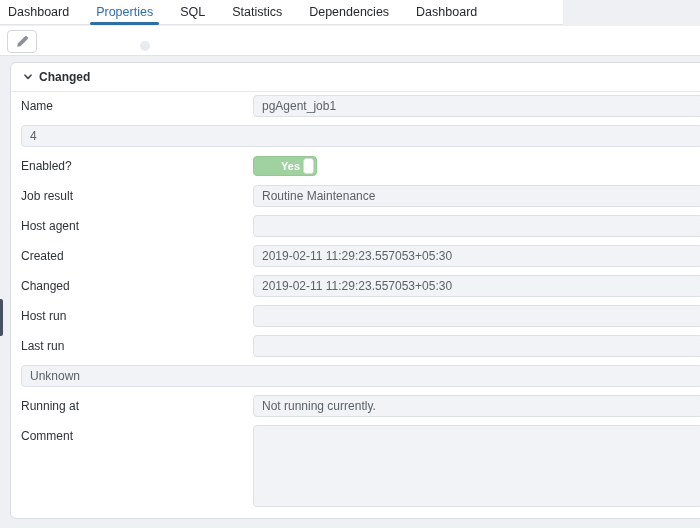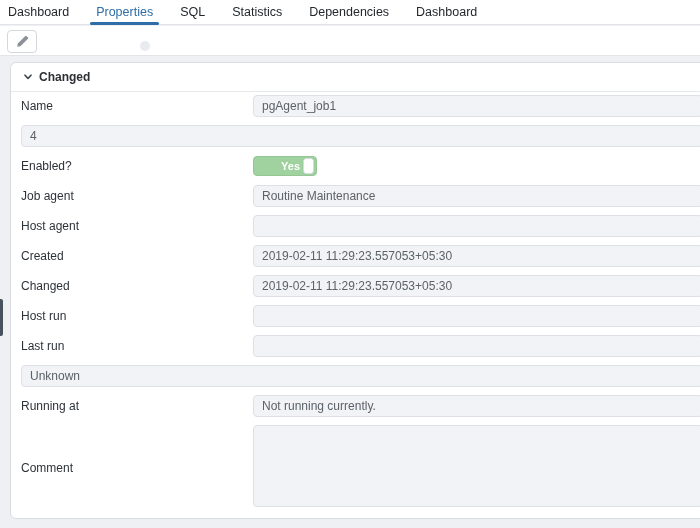--- a/index.html
+++ b/index.html
@@ -1,20 +1,20 @@
 <!DOCTYPE html>
 <html><head>
 <meta charset="utf-8">
 <style>
   html,body{margin:0;padding:0;}
   body{font-family:"Liberation Sans", sans-serif; background:#eef0f4;}
   .screen{position:relative;width:700px;height:528px;background:#eef0f4;overflow:hidden;}
 
   
-  .tabbar{position:absolute;left:0;top:0;width:700px;height:25px;background:#fff;
+  .tabbar{position:absolute;left:0;top:0;width:563px;height:25px;background:#fff;
           border-bottom:1px solid #e2e4e8;display:flex;align-items:center;padding-left:8px;box-sizing:border-box;}
   .tab{position:relative;height:25px;line-height:25px;margin-right:27px;font-size:12.5px;color:#24282d;cursor:pointer;white-space:nowrap;}
   .tab.active{color:#2e6da6;}
   .tab.active::after{content:"";position:absolute;left:-6px;right:-6px;bottom:0;height:3px;background:#2e6da6;border-radius:2px;}
 
   
   .toolbar{position:absolute;left:0;top:26px;width:700px;height:30px;background:#fff;border-bottom:1px solid #e2e4e8;box-sizing:border-box;}
   .tool-btn{position:absolute;left:7px;top:4px;width:30px;height:23px;background:#fff;border:1px solid #d3d7dc;border-radius:4px;
             display:flex;align-items:center;justify-content:center;cursor:pointer;box-sizing:border-box;}
   .splitter-dot{position:absolute;left:140px;top:41px;width:10px;height:10px;border-radius:50%;background:#e8ebef;}
@@ -26,21 +26,21 @@
   .panel{position:absolute;left:10px;top:62px;width:700px;height:457px;background:#fff;
          border:1px solid #d9dce1;border-radius:6px;box-sizing:border-box;}
   .panel-header{height:28px;display:flex;align-items:center;padding-left:12px;border-bottom:1px solid #e7e9ec;cursor:pointer;}
   .panel-header .chev{display:flex;align-items:center;margin-right:6px;}
   .panel-title{font-size:12px;font-weight:bold;color:#2c2f33;}
 
   .rows{padding:3px 6px 0 10px;}
   .row{display:flex;align-items:center;height:22px;margin-bottom:8px;}
   .row.row-textarea{align-items:flex-start;height:auto;}
   .lbl{width:232px;flex:0 0 232px;font-size:12px;color:#2e3338;box-sizing:border-box;}
-  .row-textarea .lbl{padding-top:4px;margin-top:32px;}
+  .row-textarea .lbl{padding-top:4px;}
   .val{flex:1;min-width:0;}
   .field{width:100%;height:22px;background:#f1f3f6;border:1px solid #dde0e5;border-radius:4px;
          padding:0 8px;font-size:12px;color:#5c6269;font-family:"Liberation Sans",sans-serif;box-sizing:border-box;outline:none;}
   textarea.field.ta{height:82px;resize:none;padding-top:4px;}
 
   
   .toggle{position:relative;width:64px;height:20px;background:#a0d2a0;border:1px solid #94c794;border-radius:4px;cursor:pointer;box-sizing:border-box;}
   .toggle-text{position:absolute;left:0;top:0;width:46px;height:18px;line-height:18px;text-align:right;
                font-size:11px;font-weight:bold;color:#fff;}
   .toggle-handle{position:absolute;right:2px;top:1px;width:11px;height:16px;background:#fff;border:1px solid #d7dade;
@@ -95,21 +95,21 @@
         <div class="row">
           <div class="lbl">Enabled?</div>
           <div class="val">
             <div class="toggle">
               <span class="toggle-text">Yes</span>
               <span class="toggle-handle"></span>
             </div>
           </div>
         </div>
         <div class="row">
-          <div class="lbl">Job agent</div>
+          <div class="lbl">Job result</div>
           <div class="val"><input class="field" readonly="" value="Routine Maintenance" style=""></div>
         </div>
         <div class="row">
           <div class="lbl">Host agent</div>
           <div class="val"><input class="field" readonly="" value="" style=""></div>
         </div>
         <div class="row">
           <div class="lbl">Created</div>
           <div class="val"><input class="field" readonly="" value="2019-02-11 11:29:23.557053+05:30" style=""></div>
         </div>

